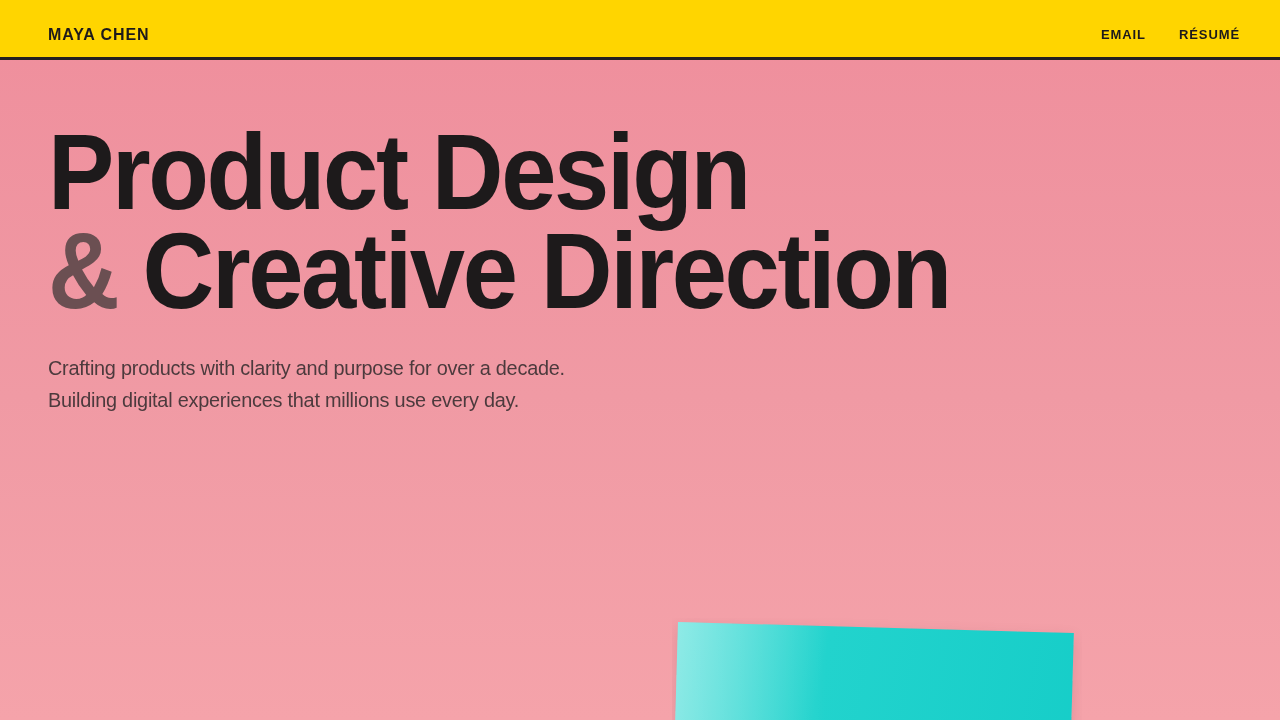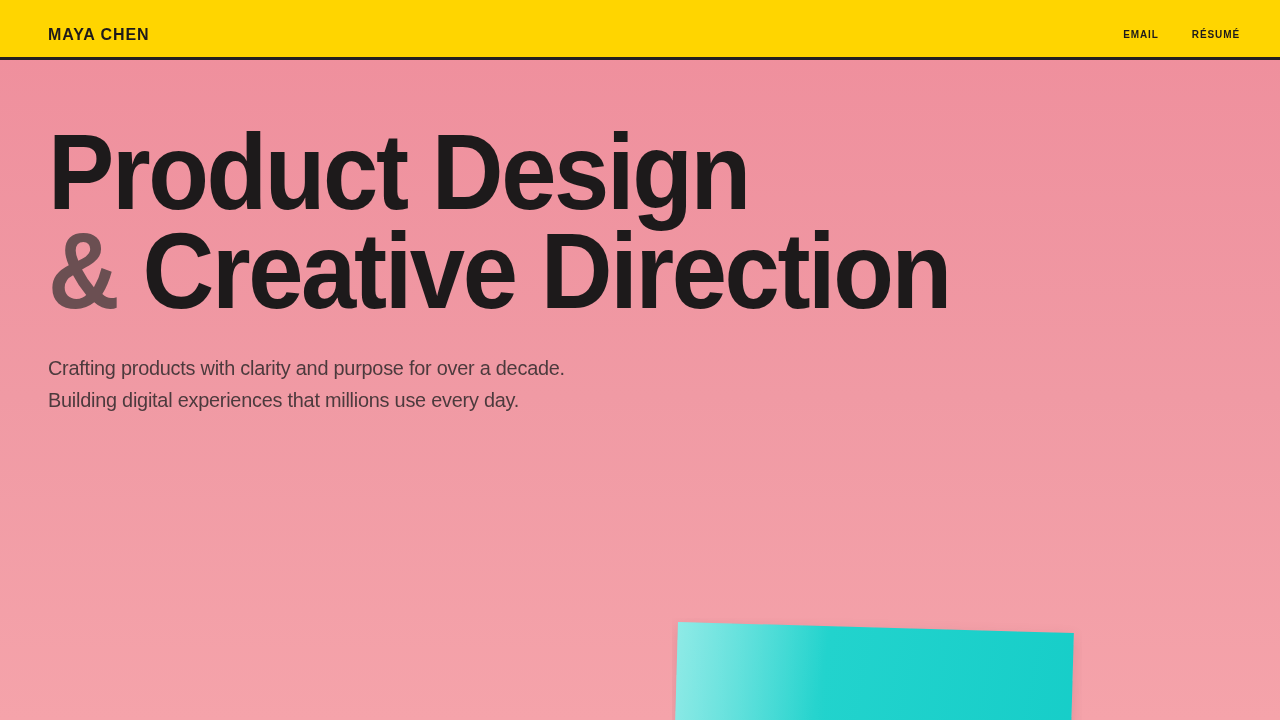--- a/index.html
+++ b/index.html
@@ -47,21 +47,21 @@
     white-space: nowrap;
   }
 
   .navlinks {
     display: flex;
     align-items: center;
     gap: 33px;
   }
 
   .navlink {
-    font-size: 10px;
+    font-size: 13px;
     font-weight: bold;
     letter-spacing: 0.9px;
     color: #1d1a1b;
     text-decoration: none;
     white-space: nowrap;
     cursor: pointer;
   }
 
   
   .hero {

